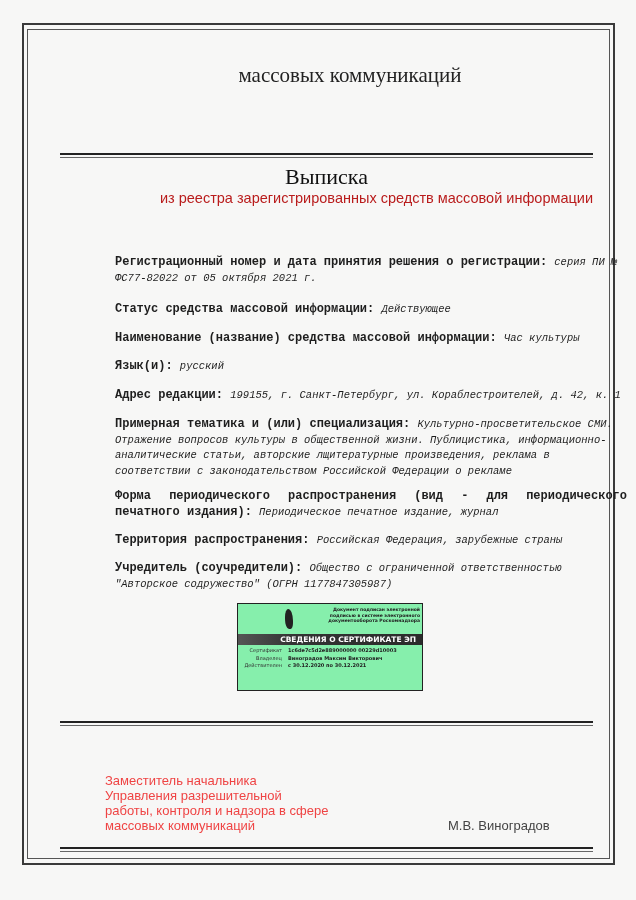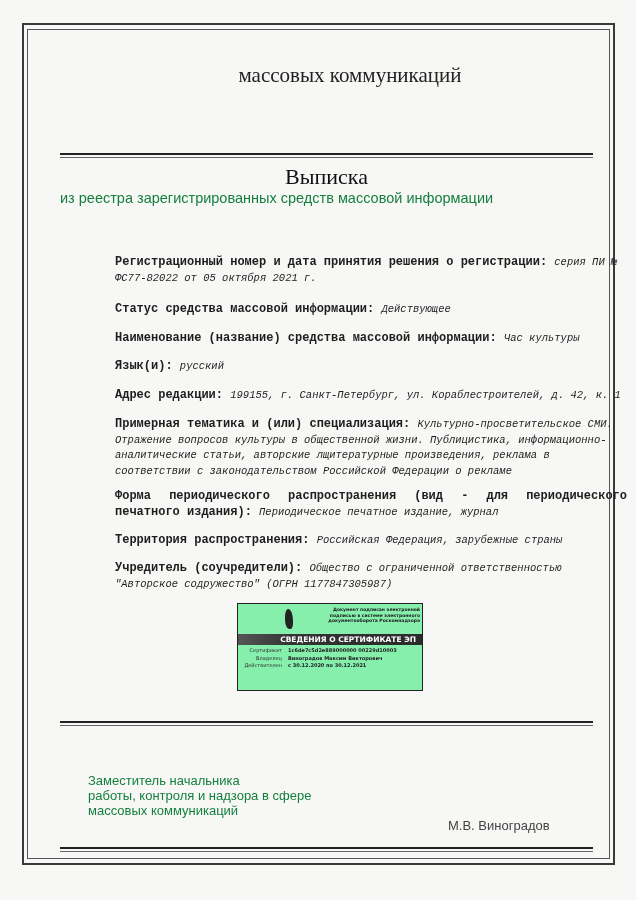--- a/index.html
+++ b/index.html
@@ -26,21 +26,21 @@
       font-family: "Liberation Serif", serif; font-size: 21px; line-height: 26px;
       text-align: center; color: #222;
     }
     .title {
       position: absolute; left: 60px; width: 533px; top: 164px;
       font-family: "Liberation Serif", serif; font-weight: normal; font-size: 22px;
       text-align: center; color: #111;
     }
     .subtitle {
       position: absolute; left: 60px; width: 533px; top: 190px;
-      font-size: 14.5px; line-height: 17px; text-align: left; color: #15803d;
+      font-size: 14.5px; line-height: 17px; text-align: right; color: #b91c1c;
     }
     .subtitle .date-line { display: block; padding-left: 36px; }
     .field {
       position: absolute; left: 75px; width: 512px;
       font-size: 12px; line-height: 15.5px; color: #1e1e1e;
       font-family: Liberation Mono, monospace;
       margin-left: 40px;
     }
     .field .lbl { font-weight: bold; }
     .field .val { font-style: italic; font-size: 10.5px; }
@@ -62,22 +62,22 @@
     .stamp .bar {
       height: 11px; background: #2b2b2b; color: #fff; font-weight: bold;
       font-size: 7.5px; line-height: 11px; text-align: right; padding-right: 6px;
       background-image: linear-gradient(90deg, #555 0, #333 30%, #2b2b2b 100%);
     }
     .stamp .rows { font-size: 5px; line-height: 7.5px; font-weight: bold; padding: 2px 4px 0 4px; }
     .stamp .row { display: flex; }
     .stamp .k { width: 40px; text-align: right; padding-right: 6px; color: #333; font-weight: normal; }
     .stamp .v { flex: 1; }
     .signer {
-      position: absolute; left: 88px; top: 773px;
-      font-size: 13px; line-height: 15px; color: #15803d;
+      position: absolute; left: 105px; top: 773px;
+      font-size: 13px; line-height: 15px; color: #ef4444;
     }
     .signer-name {
       position: absolute; left: 448px; top: 818px;
       font-size: 13px; color: #444;
     }
   </style>
 </head>
 <body>
 
 <div class="frame-outer"></div>
@@ -158,18 +158,19 @@
       <span class="k">Действителен</span>
       <span class="v">с 30.12.2020 по 30.12.2021</span>
     </div>
   </div>
 </div>
 
 <div class="rule" style="top:721px"></div>
 
 <div class="signer">
   <div>Заместитель начальника</div>
+  <div>Управления разрешительной</div>
   <div>работы, контроля и надзора в сфере</div>
   <div>массовых коммуникаций</div>
 </div>
 <div class="signer-name">М.В. Виноградов</div>
 
 <div class="rule" style="top:847px"></div>
 
 </body></html>

